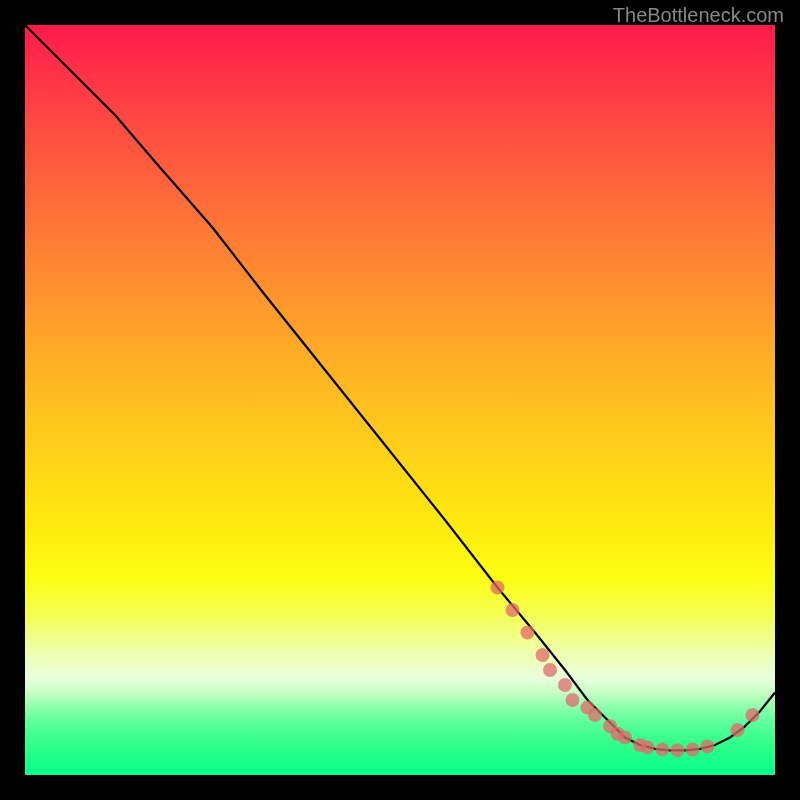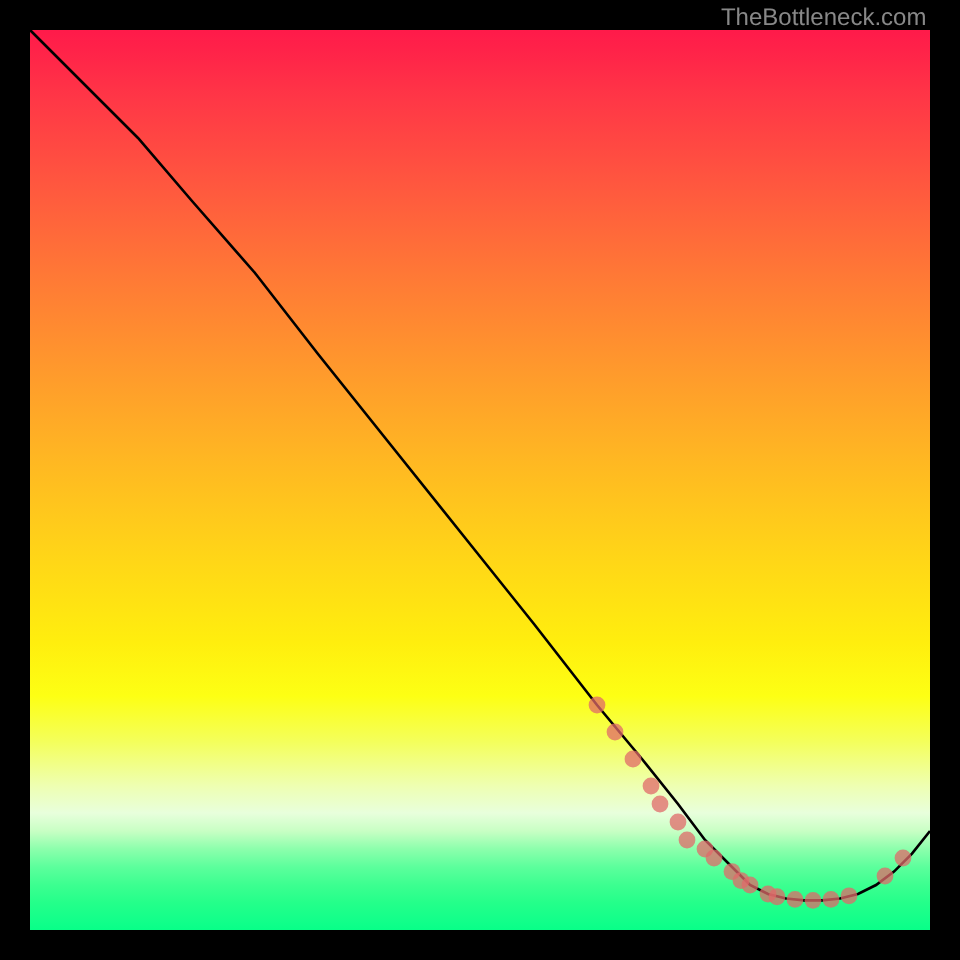--- a/index.html
+++ b/index.html
@@ -40,21 +40,21 @@
       #8cffac 91%,
       #5cff9c 93%,
       #3cff90 95%,
       #24ff8a 97%,
       #12ff8a 99%,
       #08ff88 100%);
   }
   .watermark {
     position: absolute;
     top: 4px;
-    right: 28px;
+    right: 16px;
     color: #888;
     font-size: 20px;
     font-family: Arial, Helvetica, sans-serif;
     letter-spacing: 0px;
     user-select: none;
   }
   svg.curve {
     position: absolute;
     left: 0;
     top: 0;

